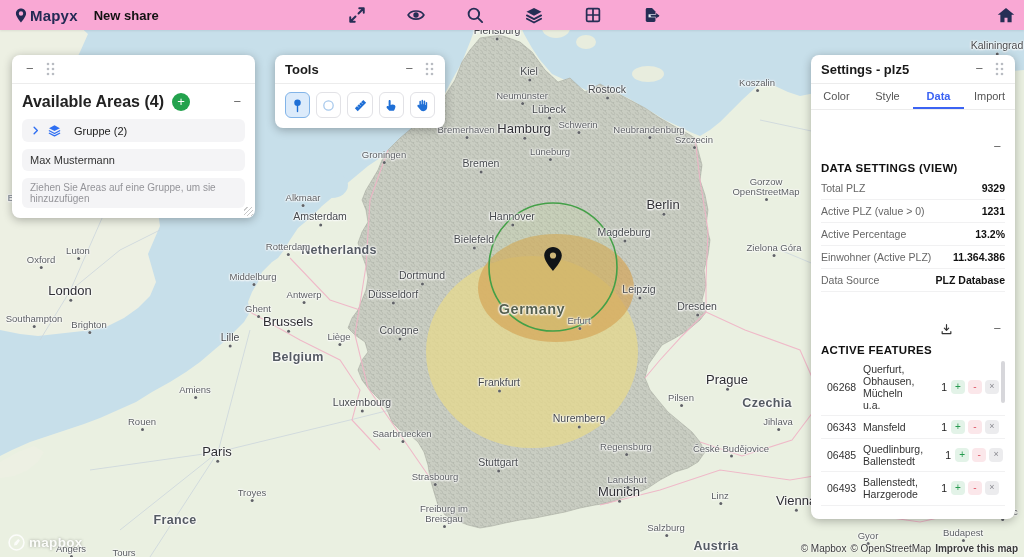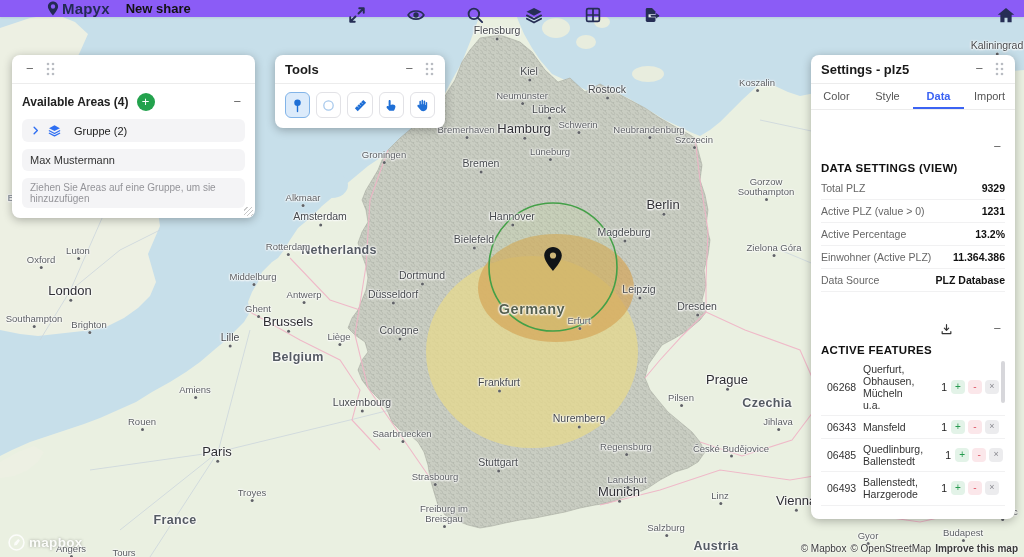--- a/index.html
+++ b/index.html
@@ -29,43 +29,43 @@
   
   .mapbox-logo { position:absolute; left:8px; bottom:6px; display:flex; align-items:center; gap:4px;
     color:#fff; font-size:13.5px; font-weight:700; letter-spacing:.3px; opacity:.85;
     text-shadow:0 0 3px rgba(60,60,60,.5); }
   .attribution { position:absolute; right:6px; bottom:3px; font-size:10px; color:#3a3a3a;
     text-shadow:0 0 2px #fff,0 0 2px #fff; }
   .attribution a { color:#3a3a3a; text-decoration:none; margin-left:4px; }
   .attribution .improve { font-weight:700; }
 
   
-  .navbar { position:absolute; top:0; left:0; right:0; height:17px; background:#8b5cf6;
-    display:flex; align-items:center; box-shadow:0 1px 2px rgba(0,0,0,.08); z-index:30;padding-left:32px; }
+  .navbar { position:absolute; top:0; left:0; right:0; height:30px; background:#f9a8d4;
+    display:flex; align-items:center; box-shadow:0 1px 2px rgba(0,0,0,.08); z-index:30; }
   .brand { display:flex; align-items:center; gap:2px; margin-left:14px; color:#232a54; }
   .brand .brand-text { font-size:15px; font-weight:800; letter-spacing:.2px; }
   .nav-title { margin-left:16px; font-size:13px; font-weight:700; color:#121212; }
   .nav-icons { position:absolute; left:348px; top:0; height:30px; display:flex; align-items:center; gap:41px; }
   .nav-icon { width:18px; height:18px; color:#262e55; cursor:pointer; }
   .nav-icon svg { width:100%; height:100%; }
   .nav-home { position:absolute; right:9px; top:6px; width:18px; height:18px; color:#262e55; }
 
   
   .panel { position:absolute; background:#fff; border-radius:8px; box-shadow:0 2px 10px rgba(0,0,0,.28);
     z-index:20; font-size:11px; color:#222; }
   .panel-header { display:flex; align-items:center; padding:6px 10px; border-bottom:1px solid #ececec; }
   .panel-title { font-size:13px; font-weight:700; color:#1a1a1a; flex:1; }
   .collapse-btn { color:#666; font-size:13px; line-height:12px; padding:0 4px; cursor:pointer; }
   .drag-dots { margin-left:6px; cursor:grab; }
 
   
   #area-manager { left:12px; top:55px; width:243px; }
   .am-body { padding:9px 10px 10px; }
   .am-row-head { display:flex; align-items:center; margin-bottom:8px; }
-  .am-row-head .t { font-size:12px; font-weight:700; }
+  .am-row-head .t { font-size:16px; font-weight:700; }
   .add-btn { width:18px; height:18px; border-radius:50%; background:#23a24d; color:#fff; font-size:13px;
     line-height:17px; text-align:center; margin-left:8px; flex:0 0 auto; cursor:pointer; }
   .am-row-head .collapse-btn { margin-left:auto; }
   .gray-row { background:#f4f4f6; border-radius:6px; padding:4px 8px; margin-bottom:7px; display:flex; align-items:center; }
   .hint-text { font-size:10px; color:#949499; }
   .group-row { gap:7px; padding:5px 8px; cursor:pointer; }
   .group-row .chev { width:11px; height:11px; color:#2f6ff2; }
   .group-row .lyr { width:13px; height:13px; color:#2f6ff2; }
   .group-row .g-label { font-size:11px; color:#222; margin-left:6px; }
   .area-row { font-size:11px; color:#333; padding:5px 8px; cursor:grab; }
@@ -305,21 +305,21 @@
       <span class="map-label t-small" style="left: 666px; top: 528px;"><span>Salzburg</span></span>
 
       <span class="map-label t-country" style="left: 716px; top: 547px;"><span>Austria</span></span>
 
       <span class="map-label t-small" style="left: 1002px; top: 512px;"><span>Miskolc</span></span>
 
       <span class="map-label t-small" style="left: 963px; top: 533px;"><span>Budapest</span></span>
 
       <span class="map-label t-small" style="left: 774px; top: 248px;"><span>Zielona Góra</span></span>
 
-      <span class="map-label t-small wrap" style="left: 766px; top: 188px;"><span>Gorzow Southampton</span></span>
+      <span class="map-label t-small wrap" style="left: 766px; top: 188px;"><span>Gorzow OpenStreetMap</span></span>
 
       <span class="map-label t-big" style="left: 217px; top: 452px;"><span>Paris</span></span>
 
       <span class="map-label t-small" style="left: 252px; top: 493px;"><span>Troyes</span></span>
 
       <span class="map-label t-country" style="left: 175px; top: 521px;"><span>France</span></span>
 
       <span class="map-label t-small" style="left: 195px; top: 390px;"><span>Amiens</span></span>
 
       <span class="map-label t-small" style="left: 142px; top: 422px;"><span>Rouen</span></span>

